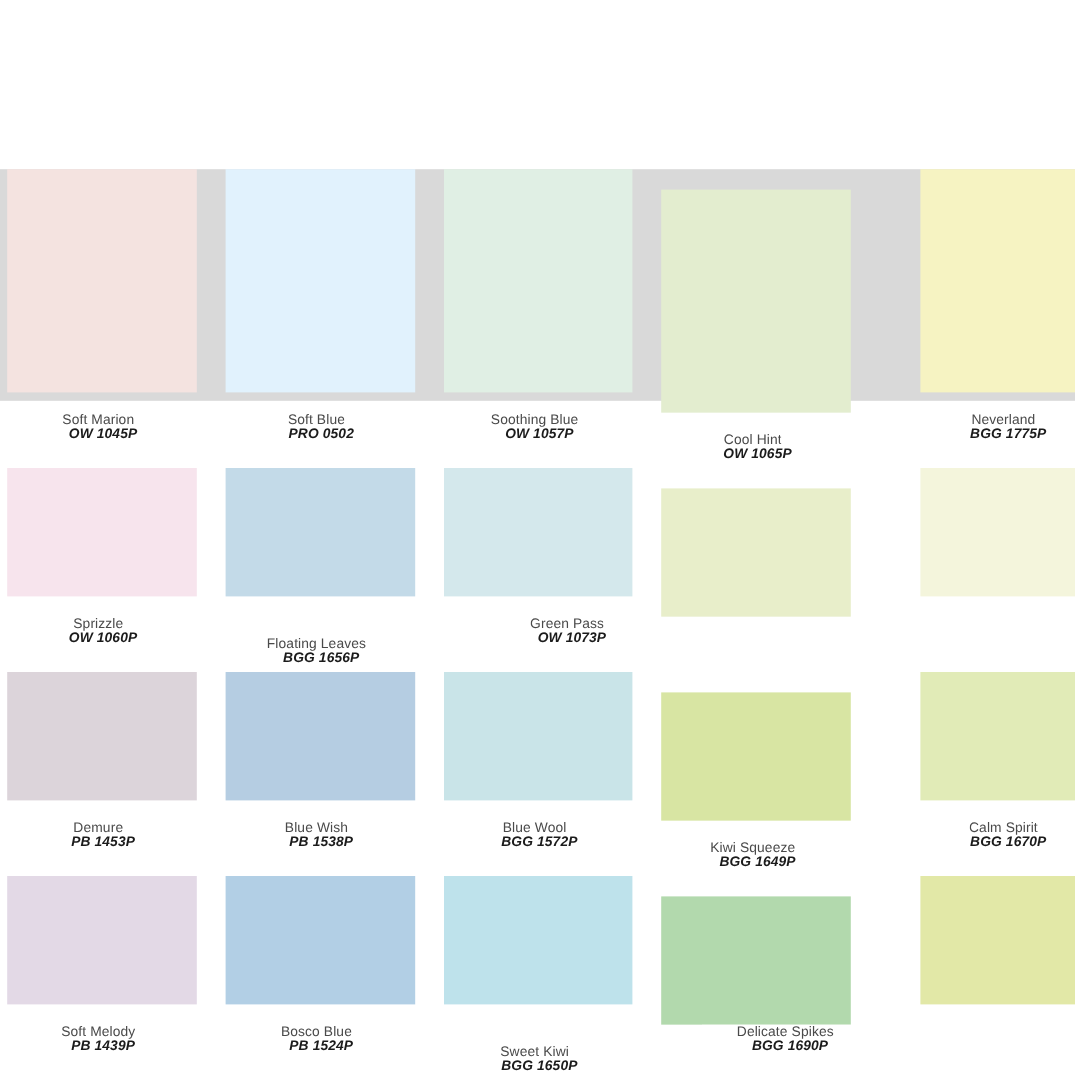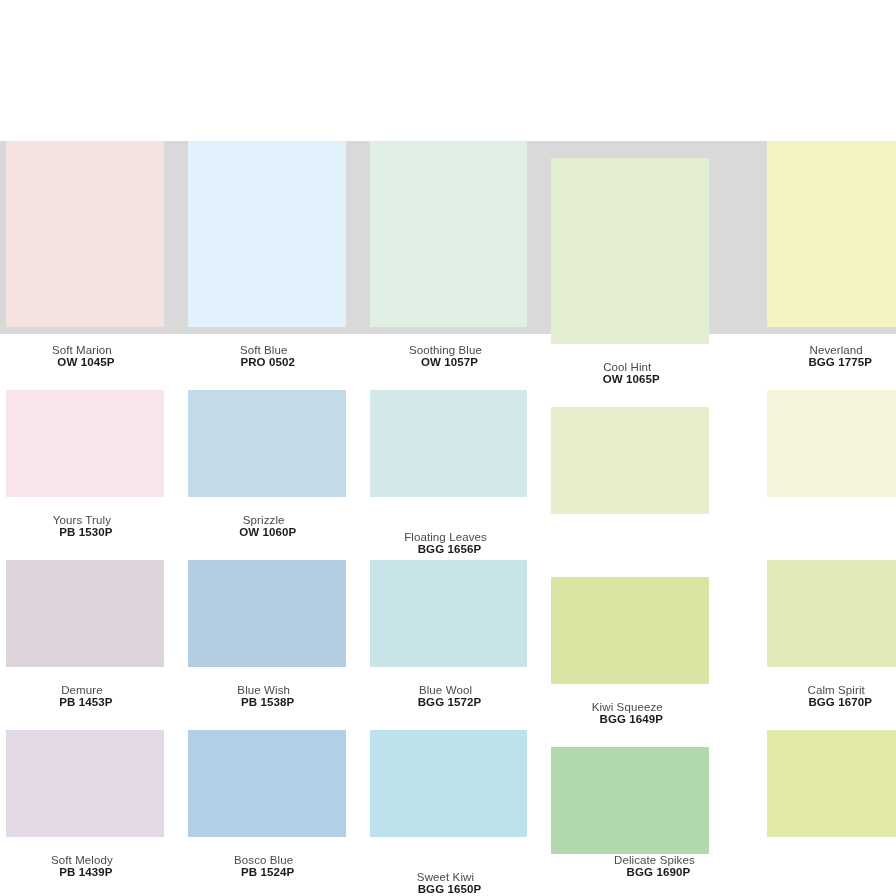--- a/index.html
+++ b/index.html
@@ -82,20 +82,21 @@
   .swatch-label .name {
     color: #4a4a4a;
     font-weight: 400;
     overflow: hidden;
     text-overflow: ellipsis;
   }
   .swatch-label .code {
     color: #1b1b1b;
     font-weight: bold;
     margin-left: 8px;
+    font-style: italic;
   }
 
   
   .label-strip {
     display: flex;
     width: 896px;
     background: #ffffff;
     position: relative;
     z-index: 3;
   }
@@ -169,38 +170,38 @@
           <div class="swatch-chip" title="Sprizzle OW 1060P" style="background: rgb(212, 232, 236);"></div>
         </div>
         <div class="swatch-cell cell-3">
           <div class="swatch-chip" title="Floating Leaves BGG 1656P" style="background: rgb(232, 238, 202);"></div>
         </div>
         <div class="swatch-cell cell-4">
           <div class="swatch-chip" title="Green Pass OW 1073P" style="background: rgb(244, 245, 220);"></div>
         </div>
       </div>
       <div class="label-strip">
-        <div class="swatch-cell cell-1">
-          <div class="swatch-label">
-            <span class="name">Yours Truly</span>
-            <span class="code">PB 1530P</span>
-          </div>
-        </div>
         <div class="swatch-cell cell-2">
           <div class="swatch-label">
             <span class="name">Sprizzle</span>
             <span class="code">OW 1060P</span>
           </div>
         </div>
         <div class="swatch-cell cell-3">
           <div class="swatch-label">
             <span class="name">Floating Leaves</span>
             <span class="code">BGG 1656P</span>
           </div>
         </div>
+        <div class="swatch-cell cell-4">
+          <div class="swatch-label">
+            <span class="name">Green Pass</span>
+            <span class="code">OW 1073P</span>
+          </div>
+        </div>
       </div>
       <div class="swatch-row">
         <div class="swatch-cell cell-0">
           <div class="swatch-chip" title="Demure PB 1453P" style="background: rgb(220, 212, 218);"></div>
         </div>
         <div class="swatch-cell cell-1">
           <div class="swatch-chip" title="Blue Wish PB 1538P" style="background: rgb(181, 205, 226);"></div>
         </div>
         <div class="swatch-cell cell-2">
           <div class="swatch-chip" title="Blue Wool BGG 1572P" style="background: rgb(201, 228, 232);"></div>

